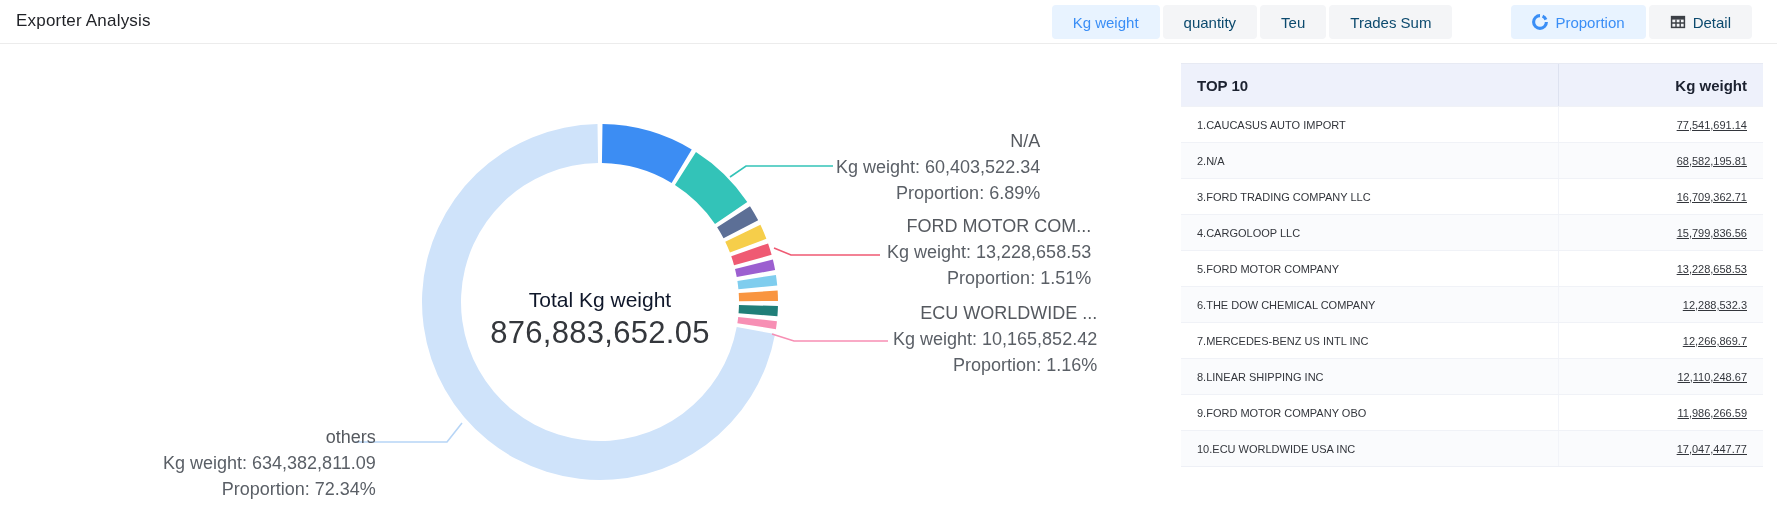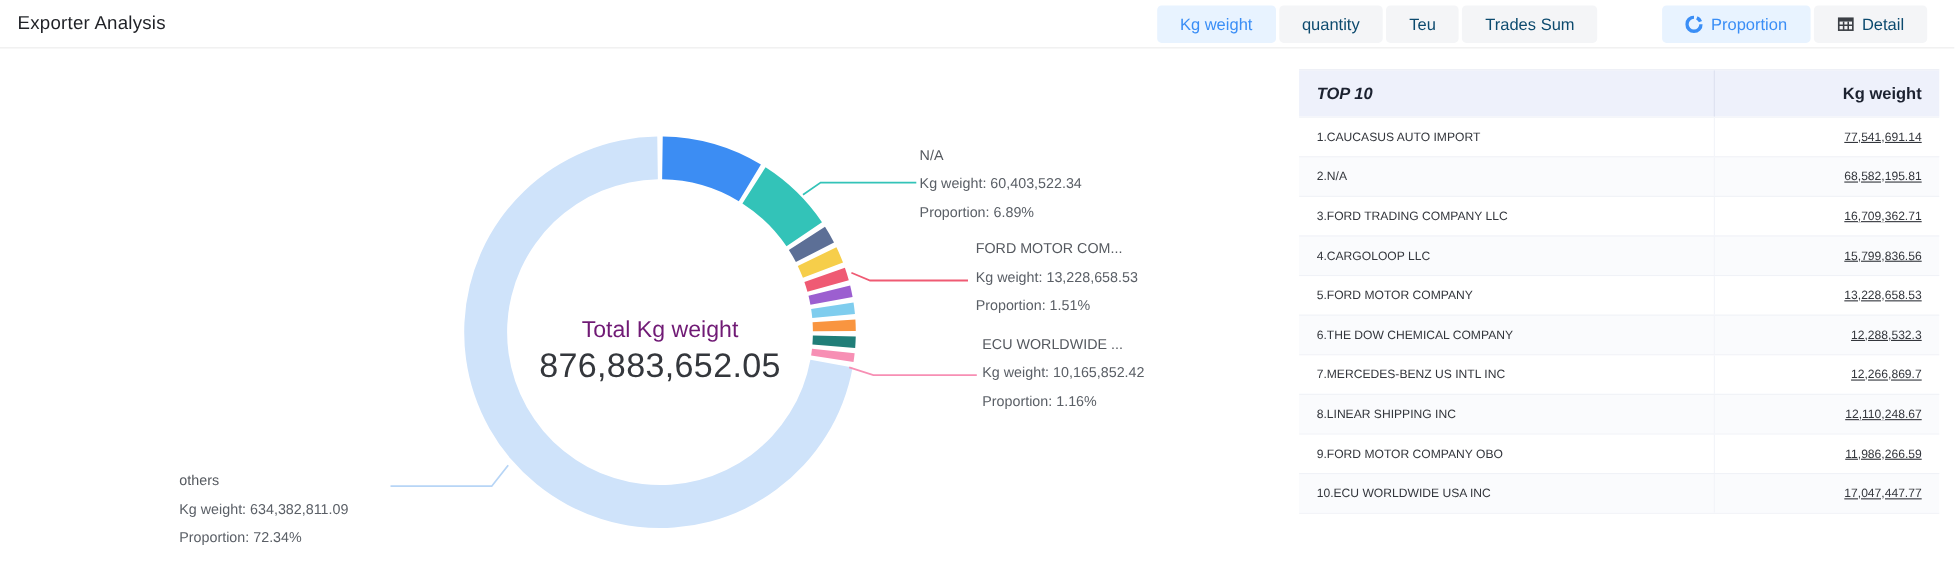--- a/index.html
+++ b/index.html
@@ -16,30 +16,30 @@
             font-size:15px; background:#f4f5f7; color:#0c4a6e; border-radius:4px; margin-left:3px;
             cursor:pointer; white-space:nowrap; user-select:none; }
   .tb-btn.active { background:#e8f3ff; color:#3a8ef6; }
   .tb-btn .ic { display:inline-flex; margin-right:7px; }
   #group-gap { width:56px; }
 
   
   #chart-svg { position:absolute; left:0; top:0; pointer-events:none; }
   #chart-svg path.slice { pointer-events:auto; }
   #donut-center { position:absolute; left:450px; top:287px; width:300px; text-align:center; }
-  #donut-center .lbl { font-size:21px; color:#701a75; line-height:26px; }
+  #donut-center .lbl { font-size:21px; color:#0f172a; line-height:26px; }
   #donut-center .val { font-size:31px; color:#34373c; font-weight:400; line-height:40px; letter-spacing:.3px; }
 
-  .callout { position:absolute; font-size:13px; color:#5a5f66; line-height:26px; white-space:nowrap; }
+  .callout { position:absolute; font-size:18px; color:#5a5f66; line-height:26px; white-space:nowrap;text-align:right; }
   .callout .c-name { color:#55595f; }
 
   
   #top10 { position:absolute; left:1181px; top:63px; width:582px; border-top:1px solid #e7eaf3; border-bottom:1px solid #eef0f6; }
   .t-head { display:grid; grid-template-columns:377px 205px; height:42px; background:#eef1fb; align-items:center; }
-  .t-head .h1 { padding-left:16px; font-weight:700; font-size:15px; color:#1c2230;font-style:italic; }
+  .t-head .h1 { padding-left:16px; font-weight:700; font-size:15px; color:#1c2230; }
   .t-head .h2 { padding-right:16px; font-weight:700; font-size:15px; color:#1c2230; text-align:right; border-left:1px solid #dde2f0; height:100%; display:flex; align-items:center; justify-content:flex-end; }
   .t-row { display:grid; grid-template-columns:377px 205px; height:36px; align-items:center; border-top:1px solid #f0f2f7; background:#fff; font-size:11px; }
   .t-row:nth-child(even) { background:#fafbfd; }
   .t-row .c1 { padding-left:16px; color:#33363c; overflow:hidden; text-overflow:ellipsis; white-space:nowrap; }
   .t-row .c2 { padding-right:16px; color:#33363c; text-align:center; border-left:1px solid #f2f4f9; height:100%; display:flex; align-items:center; justify-content:flex-end;text-decoration:underline; }
 </style>
 </head>
 <body>
 
 <div id="page">

